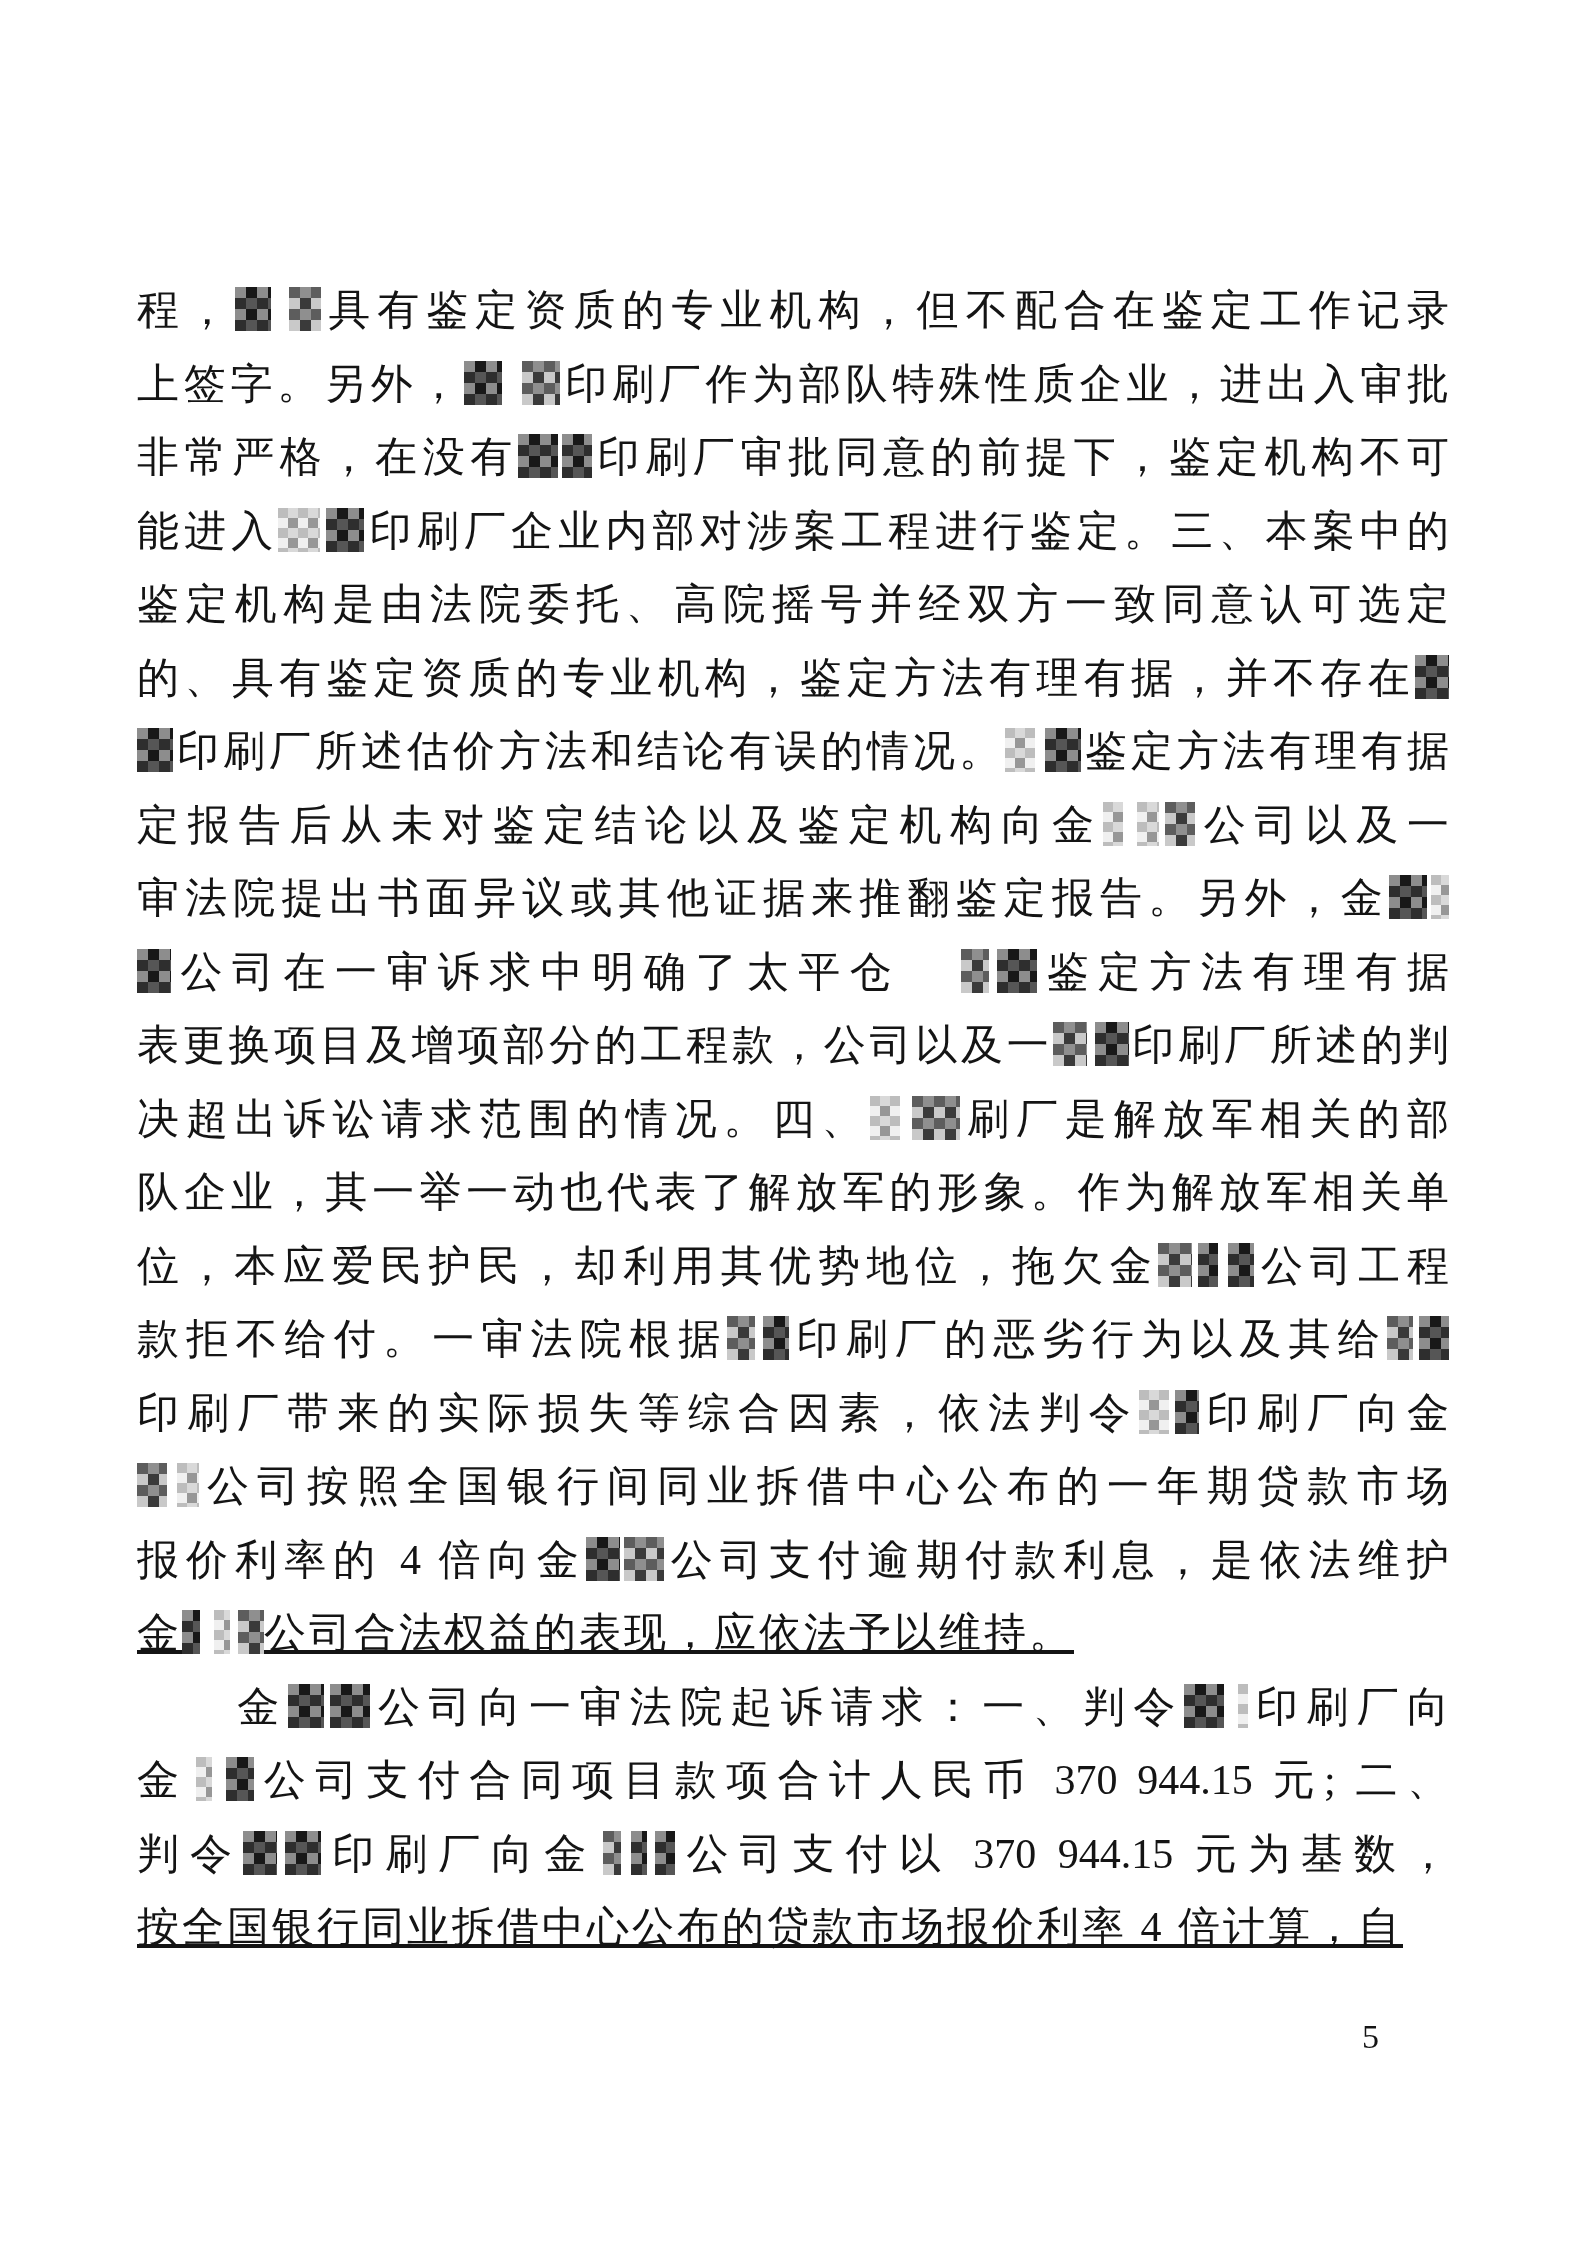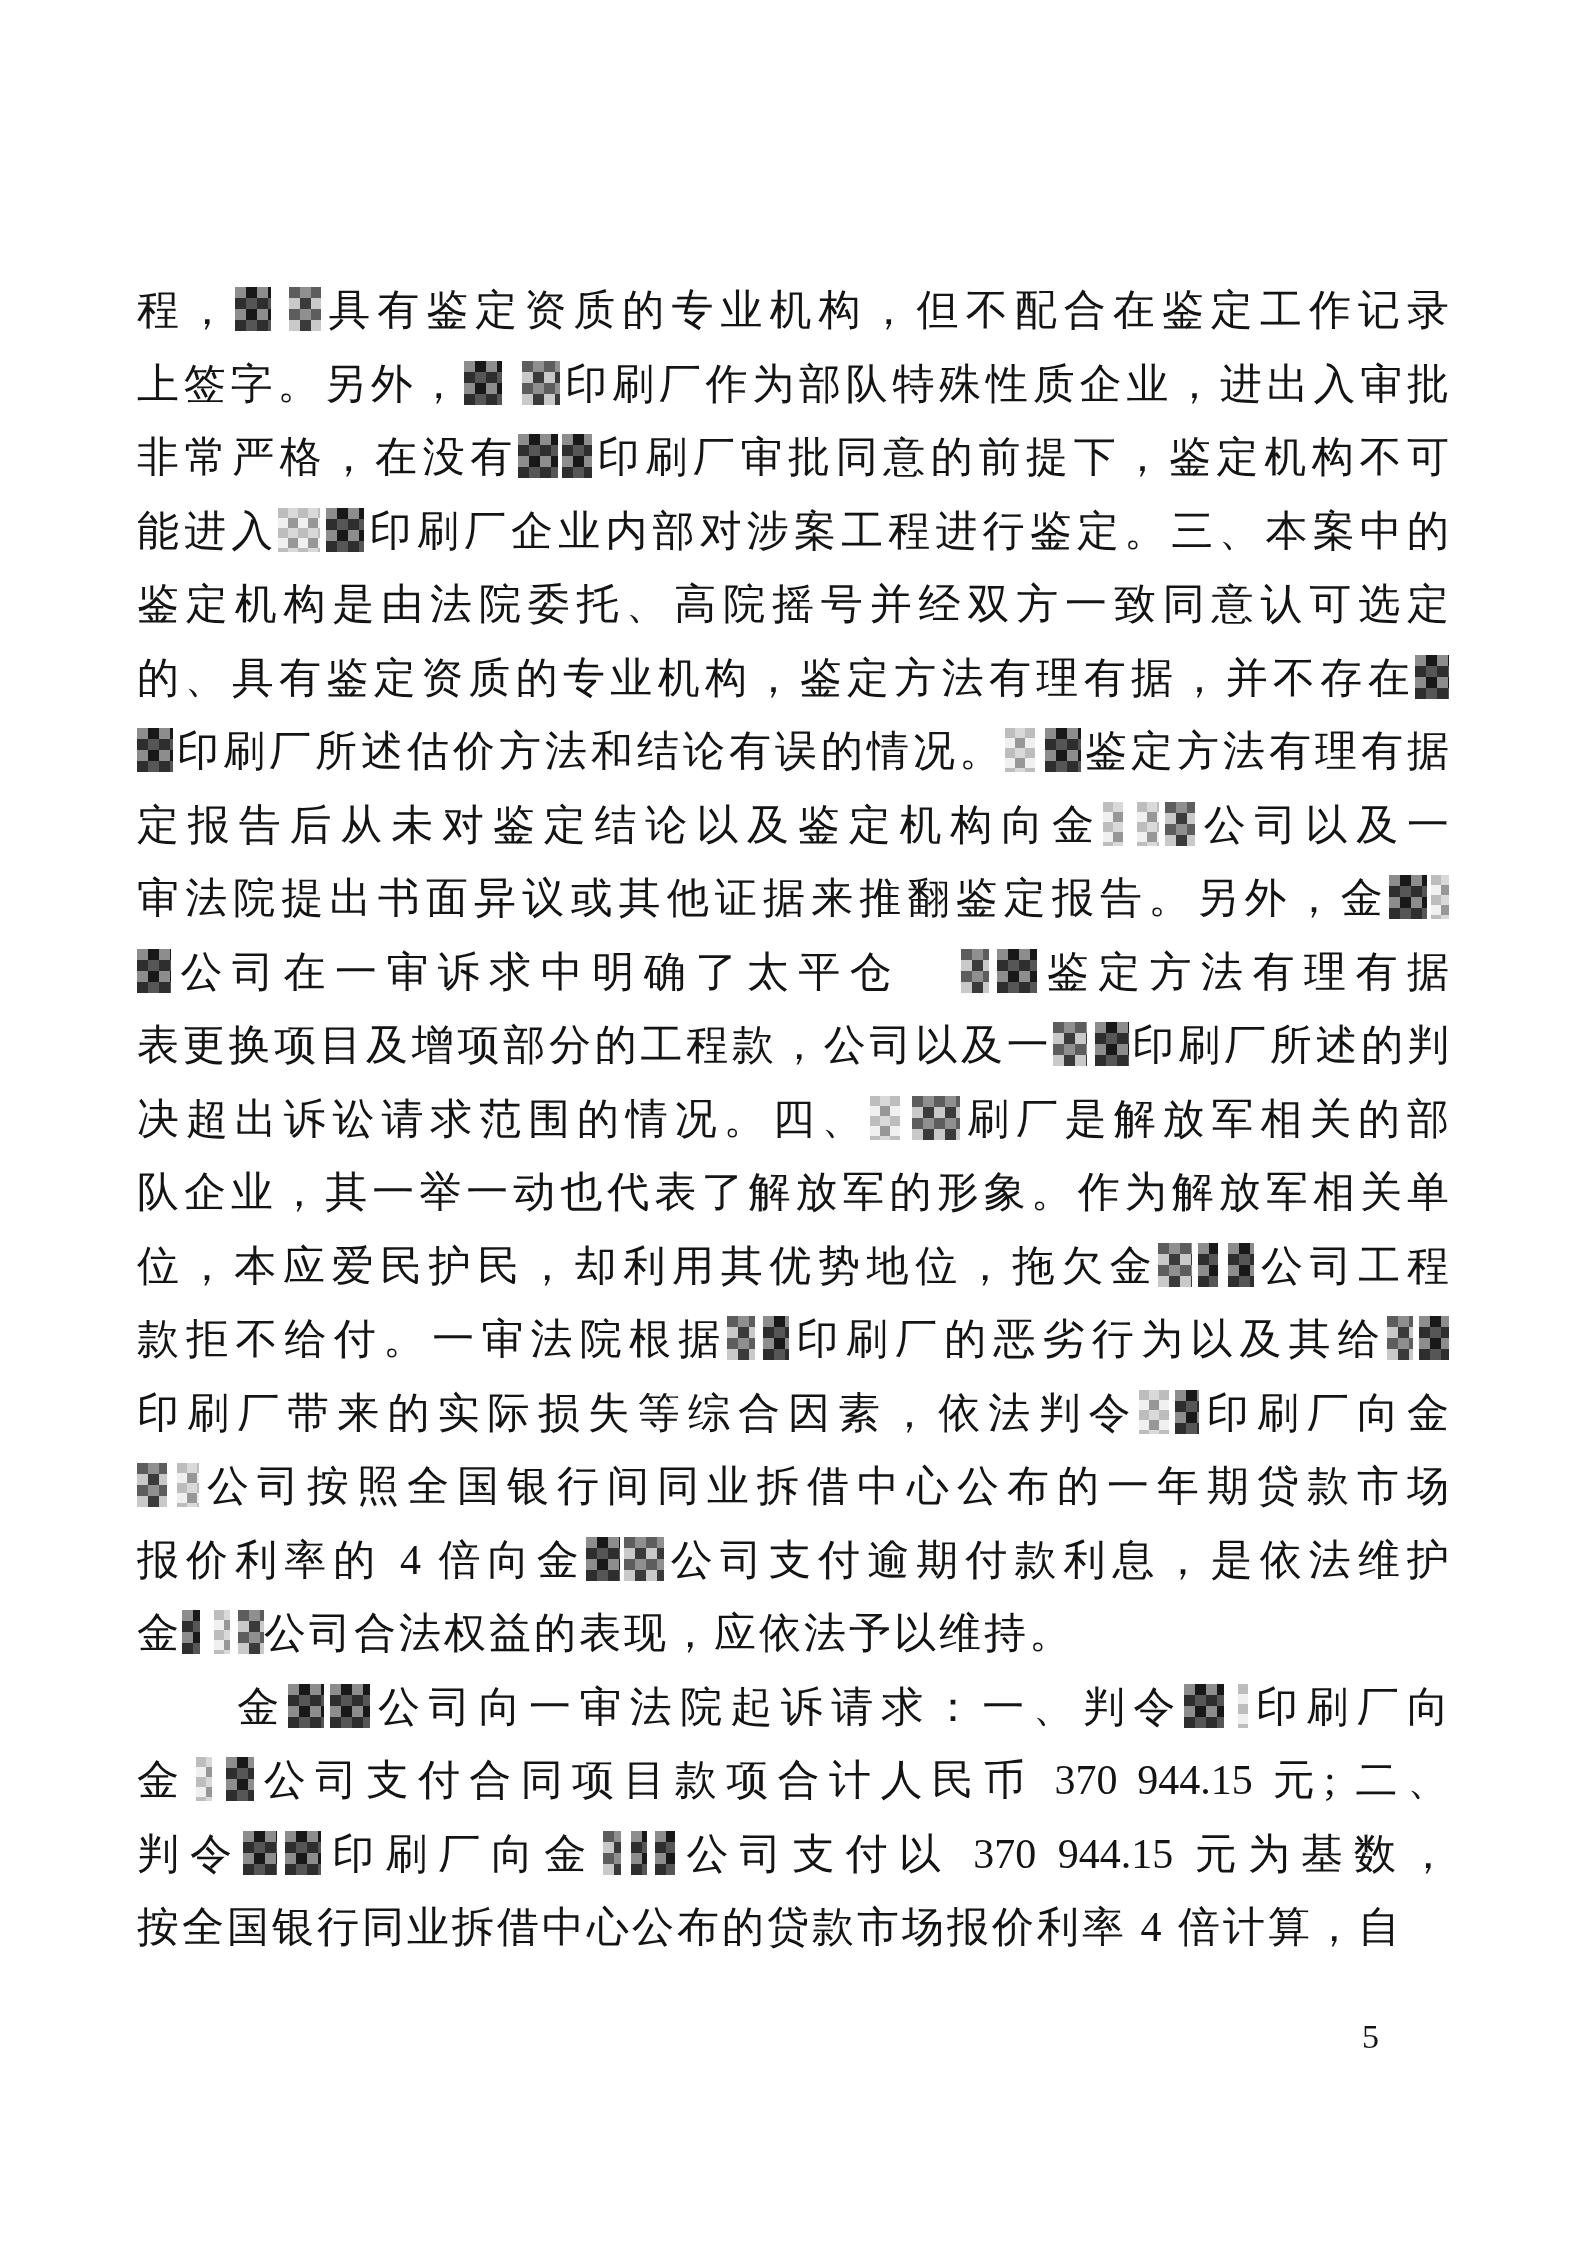--- a/index.html
+++ b/index.html
@@ -28,20 +28,21 @@
     line-height: 73.5px;
     height: 73.5px;
     white-space: nowrap;
     text-align: justify;
     text-align-last: justify;
     overflow: visible;
   }
   .line.no-just {
     text-align-last: left;
     letter-spacing: 3px;
+    text-decoration: underline;
   }
   .t { }
   
   .rd {
     display: inline-block;
     height: 44px;
     vertical-align: -7px;
     background: conic-gradient(#8f8f8f 25%, #3a3a3a 0 50%, #c9c9c9 0 75%, #5d5d5d 0) 0 0 / 22px 22px;
   }
   .rd.d {

